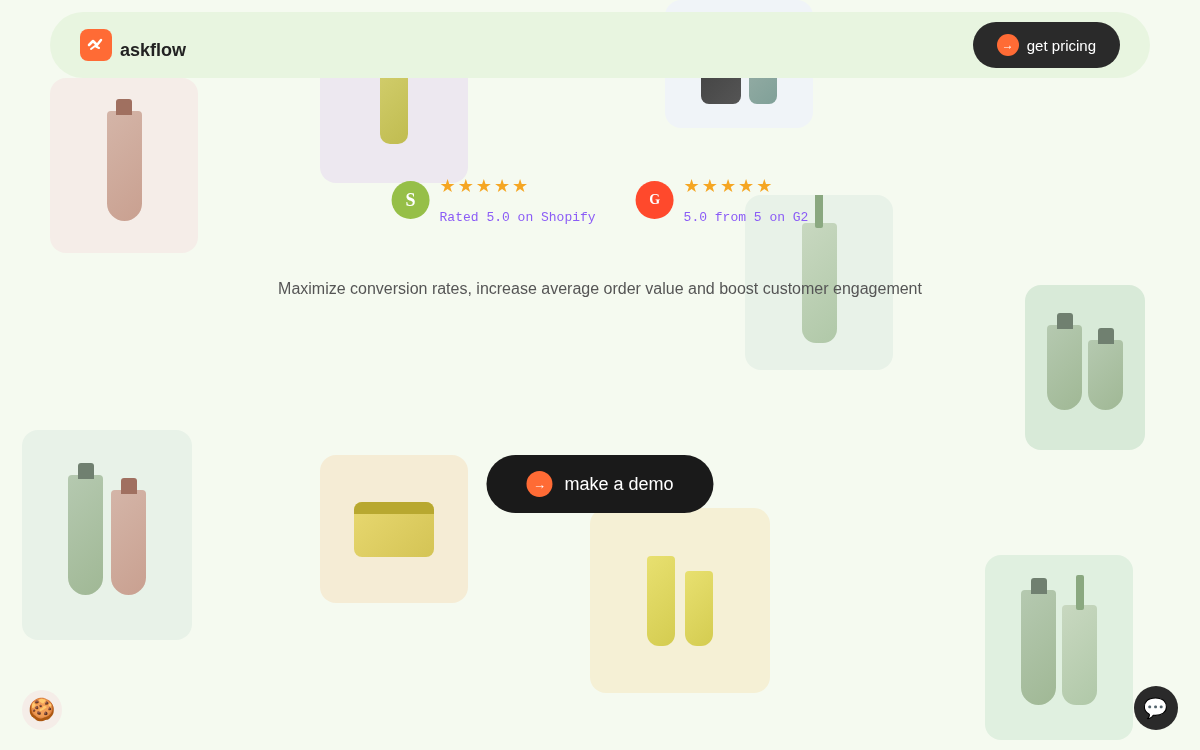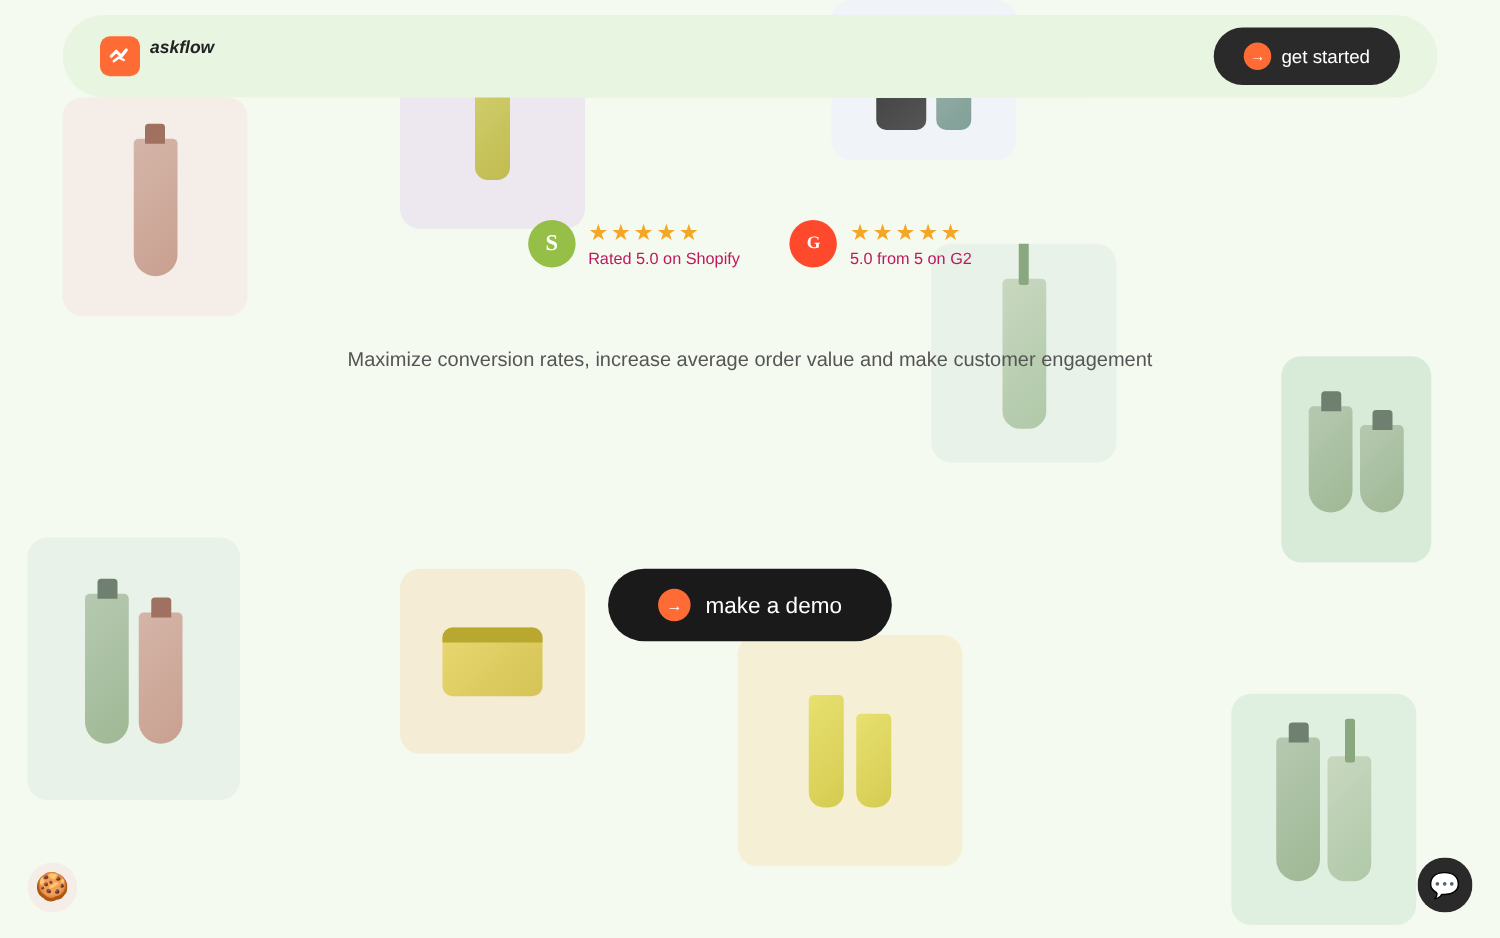--- a/index.html
+++ b/index.html
@@ -22,27 +22,26 @@
       background: #e8f5e0;
       border-radius: 50px;
       padding: 10px 30px;
       display: flex;
       align-items: center;
       justify-content: space-between;
       z-index: 100;
     }
     .logo {
       display: flex;
-      align-items: flex-start;
+      align-items: flex-end;
       gap: 8px;
       font-family: sans-serif;
       font-weight: 700;
-      font-size: 14px;
+      font-size: 18px;
       color: #222;
-      font-style: italic;
     }
     .logo-icon {
       width: 32px;
       height: 32px;
       background: #ff6b35;
       border-radius: 8px;
       display: flex;
       align-items: center;
       justify-content: center;
       color: white;
@@ -143,24 +142,24 @@
       border-radius: 50%;
       display: flex;
       align-items: center;
       justify-content: center;
       font-size: 18px;
     }
     .shopify-badge { background: #96bf48; }
     .g2-badge { background: #ff492c; }
     .stars { color: #f5a623; font-size: 18px; letter-spacing: 2px; }
     .rating-text {
-      font-family: Liberation Sans, sans-serif;
+      font-family: Liberation Mono, monospace;
       font-size: 13px;
-      color: #be185d;
-      margin-top: 2px;
+      color: #8b5cf6;
+      margin-top: 13px;
     }
 
     
     .book-demo-btn {
       position: absolute;
       top: 455px;
       left: 50%;
       transform: translateX(-50%);
       background: #1a1a1a;
       color: white;
@@ -398,21 +397,21 @@
         <path d="M3 10 L7 6 L11 10 L15 5" stroke="white" stroke-width="2.5" stroke-linecap="round" stroke-linejoin="round" fill="none"></path>
         <path d="M5 14 L9 11 L13 13" stroke="white" stroke-width="2" stroke-linecap="round" stroke-linejoin="round" fill="none"></path>
       </svg>
     </div>
     <span>askflow</span>
   </div>
 
 
   <button class="get-started-btn">
     <span class="arrow-icon">→</span>
-    <span>get started</span>
+    <span>get pricing</span>
   </button>
 </nav>
 
 <div class="main">
 
   <div class="product-card card-1">
     <div style="display:flex; flex-direction:column; align-items:center; gap:5px;">
       <div class="tube"></div>
     </div>
   </div>
@@ -488,21 +487,21 @@
         <div class="stars">★★★★★</div>
         <div class="rating-text">5.0 from 5 on G2</div>
       </div>
     </div>
   </div>
 
   <div class="hero-text">
     <h1 class="hero-title">
       <br>
     </h1>
-    <p class="hero-subtitle">Maximize conversion rates, increase average order value and make customer engagement</p>
+    <p class="hero-subtitle">Maximize conversion rates, increase average order value and boost customer engagement</p>
   </div>
 
   <button class="book-demo-btn">
     <span class="btn-arrow">→</span>
     <span>make a demo</span>
   </button>
 
 </div>
 
 <button class="cookie-btn">

